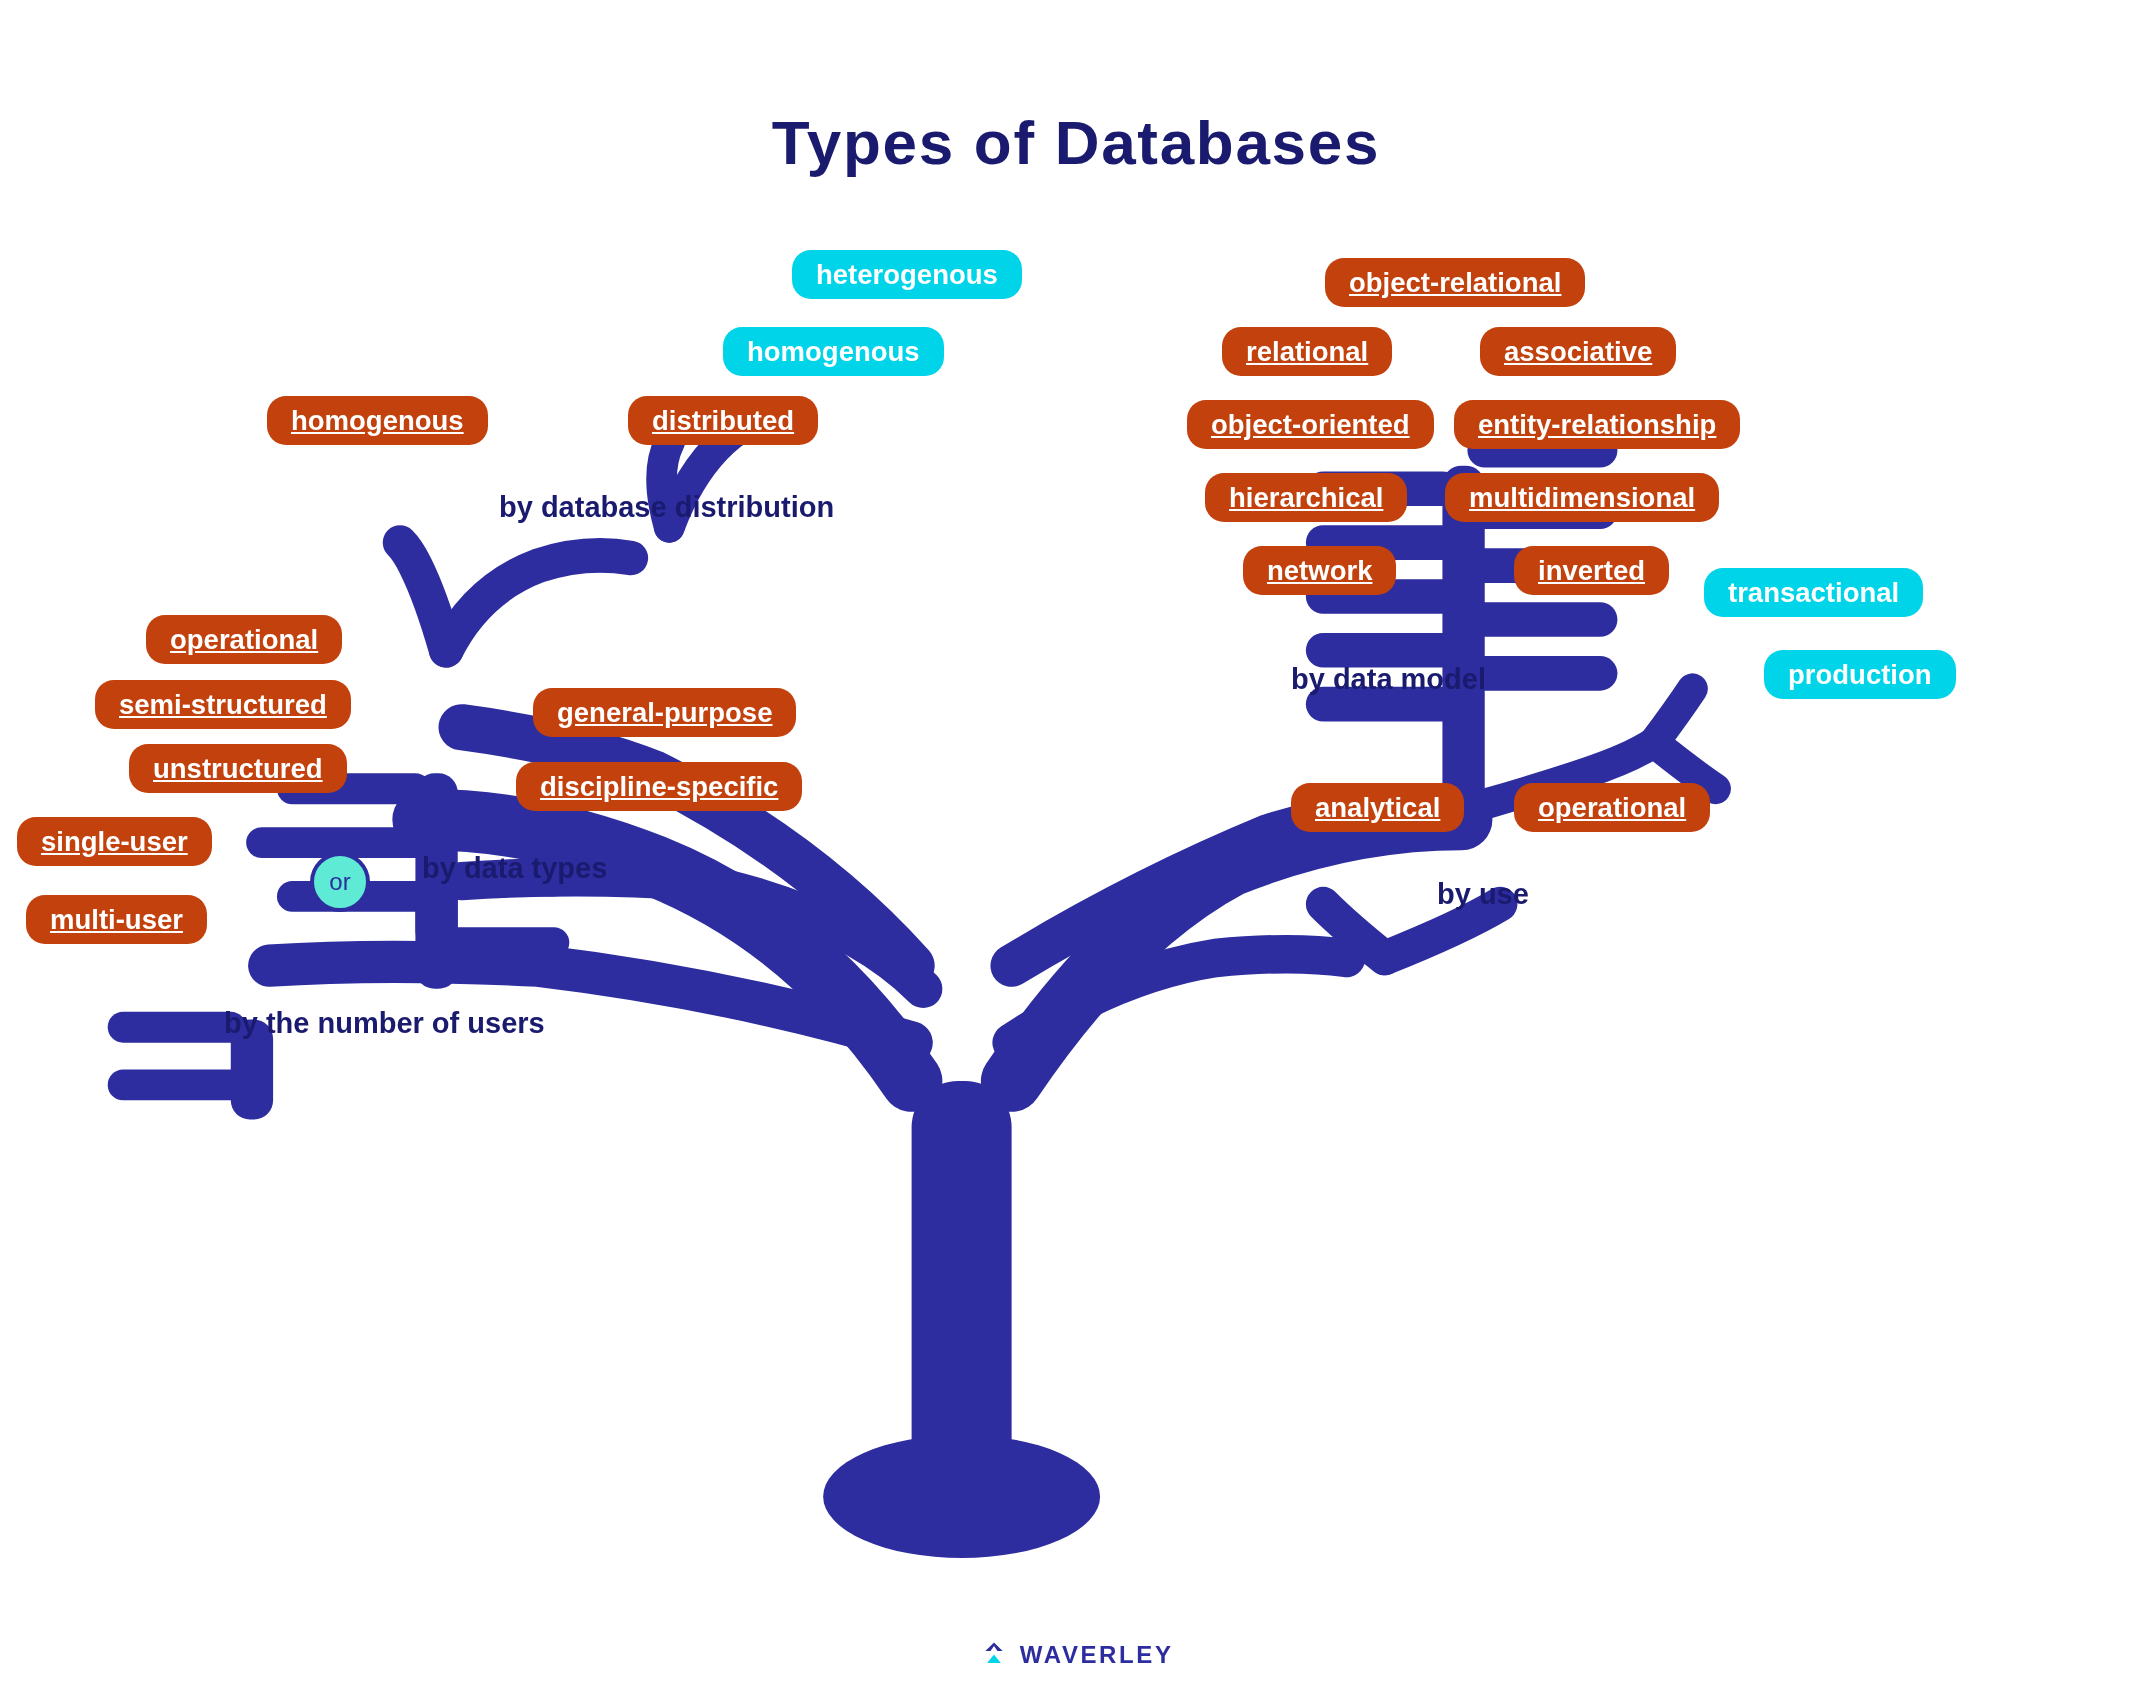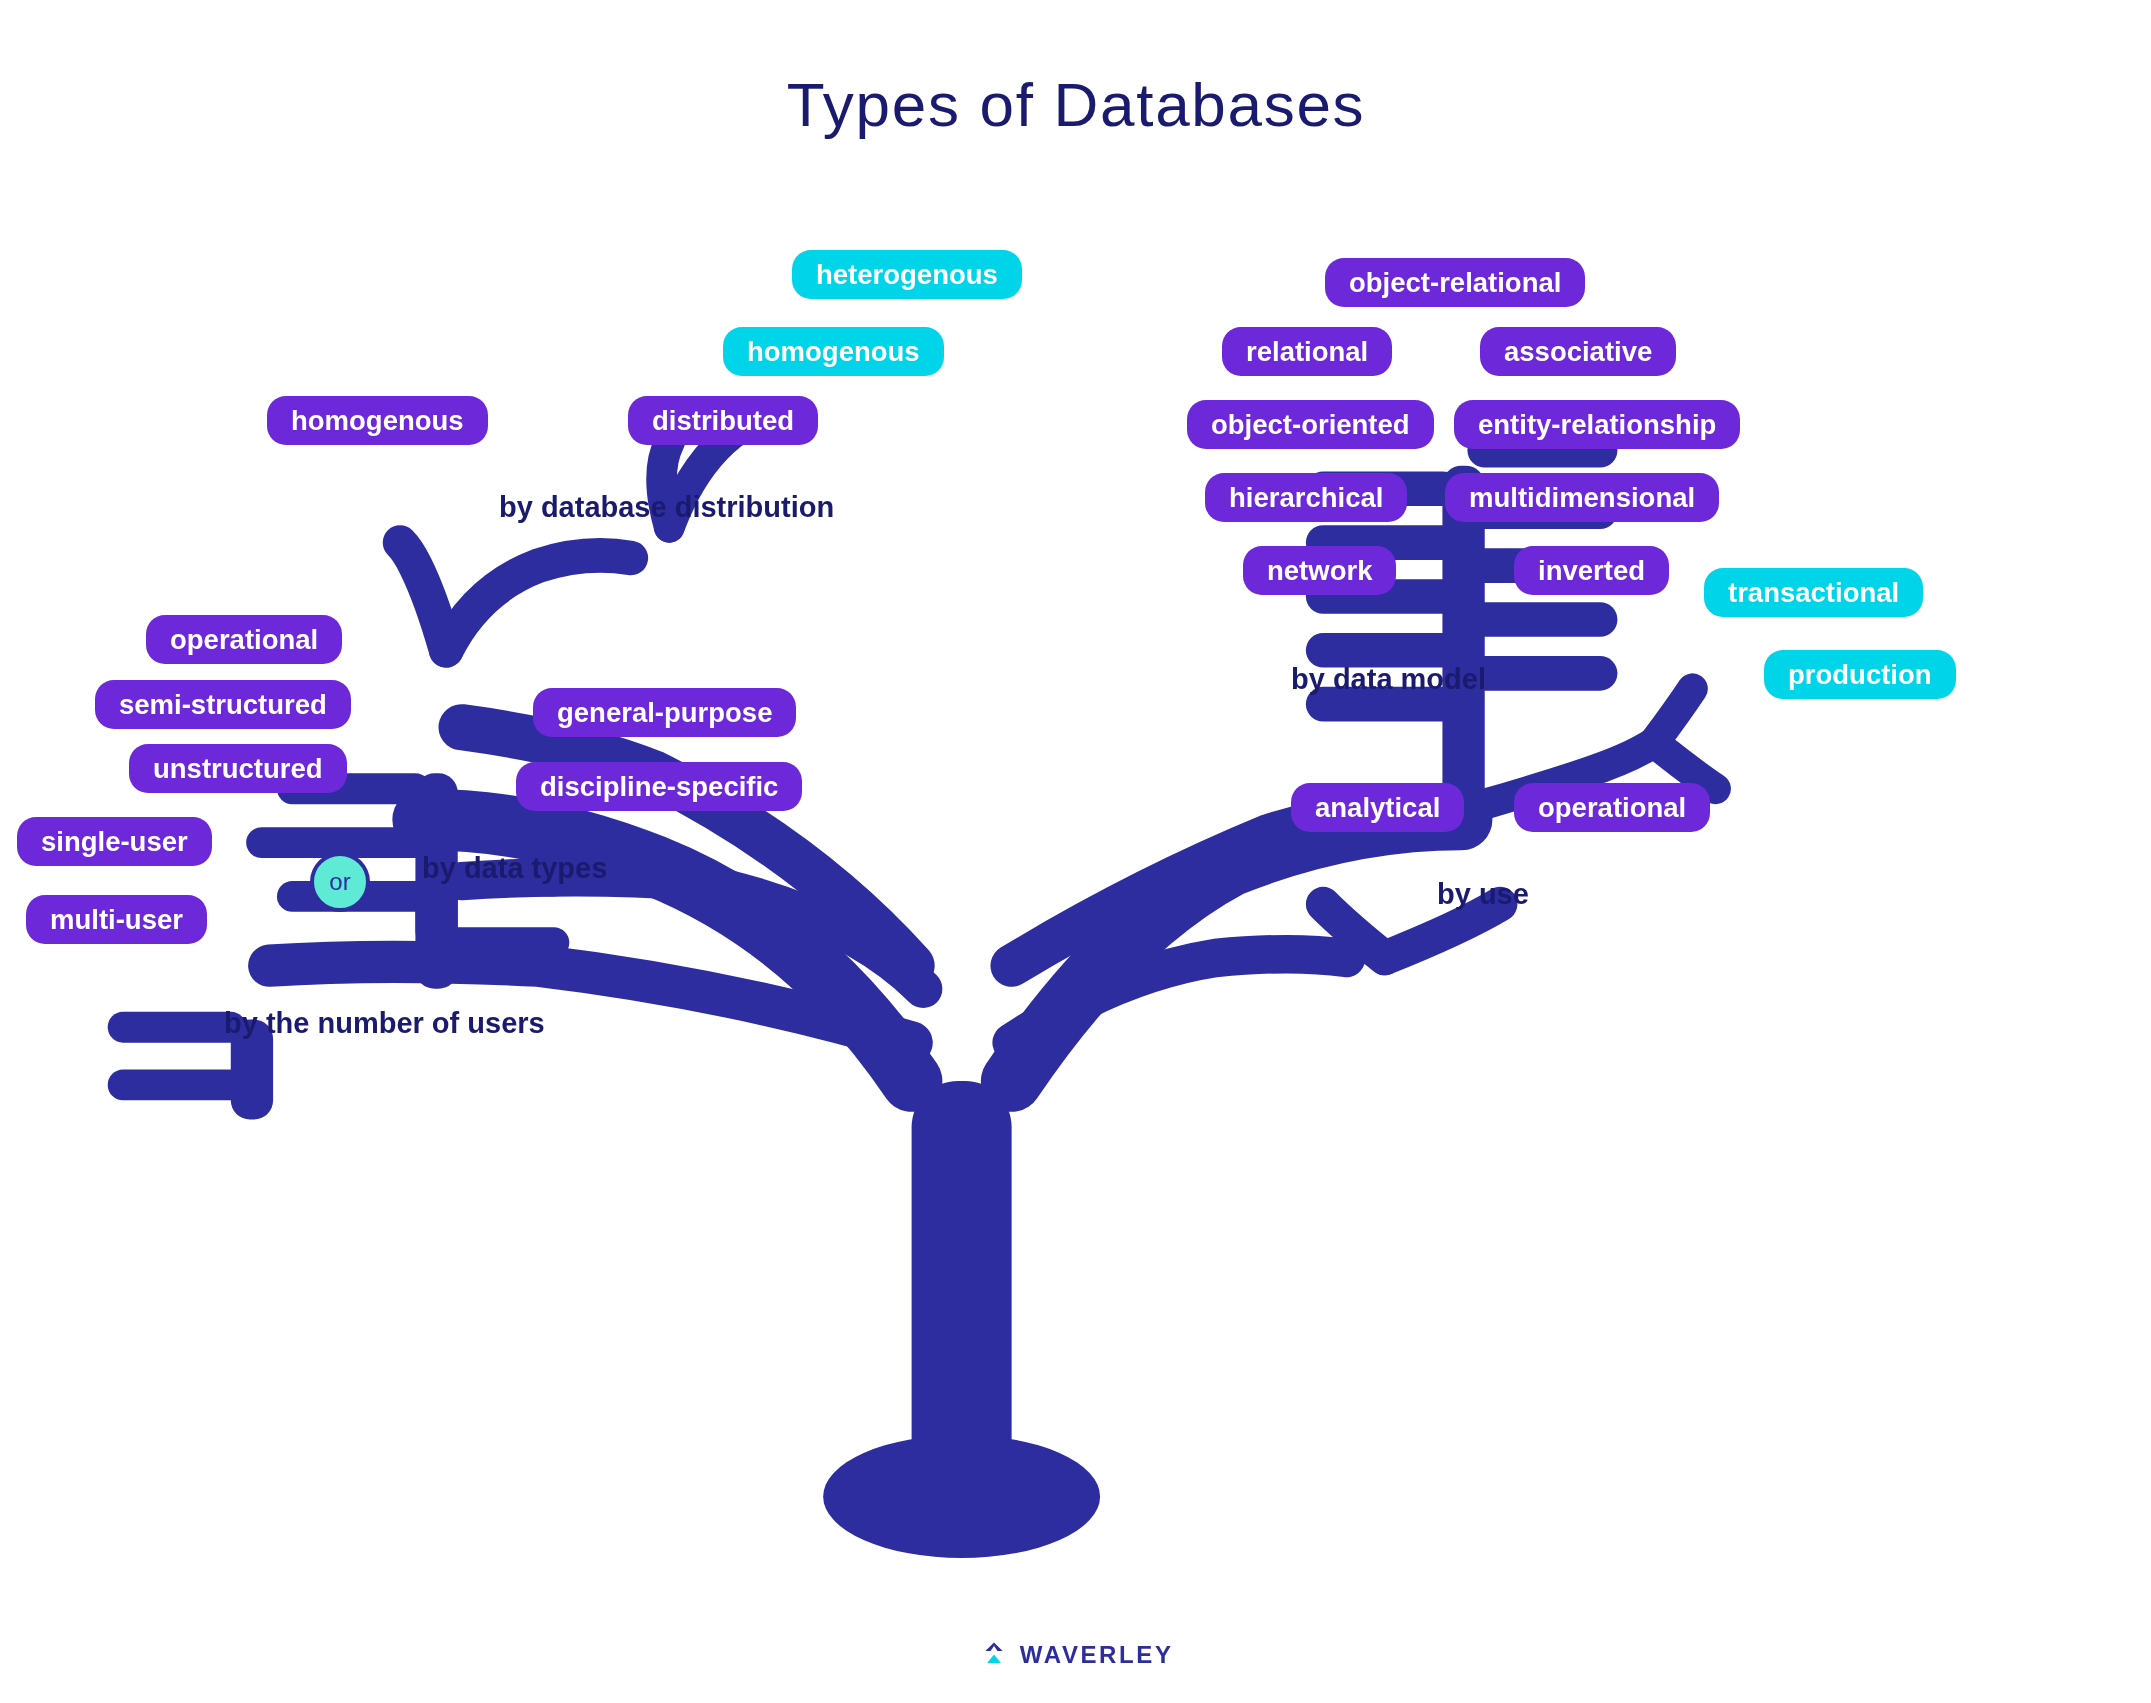--- a/index.html
+++ b/index.html
@@ -7,23 +7,23 @@
       background: #ffffff;
       font-family: 'Arial', sans-serif;
       width: 2152px;
       height: 1704px;
       position: relative;
       overflow: hidden;
     }
 
     .page-title {
       text-align: center;
-      padding-top: 69px;
+      padding-top: 107px;
       font-size: 62px;
-      font-weight: 400;
+      font-weight: 700;
       color: #1a1a6e;
       letter-spacing: 1.7px;
     }
 
     .diagram-container {
       position: absolute;
       top: 155px;
       left: 0;
       width: 1924px;
       height: 1506px;
@@ -44,21 +44,22 @@
       border-radius: 19px;
       padding: 8.6px 24px;
       font-size: 27.5px;
       font-weight: 700;
       color: #ffffff;
       white-space: nowrap;
       text-align: center;
     }
 
     .label-dark {
-      background: #6d28d9;
+      background: #c2410c;
+      text-decoration: underline;
     }
 
     .label-cyan {
       background: #00d4e8;
       color: #ffffff;
     }
 
     .label-text {
       position: absolute;
       font-size: 29px;

